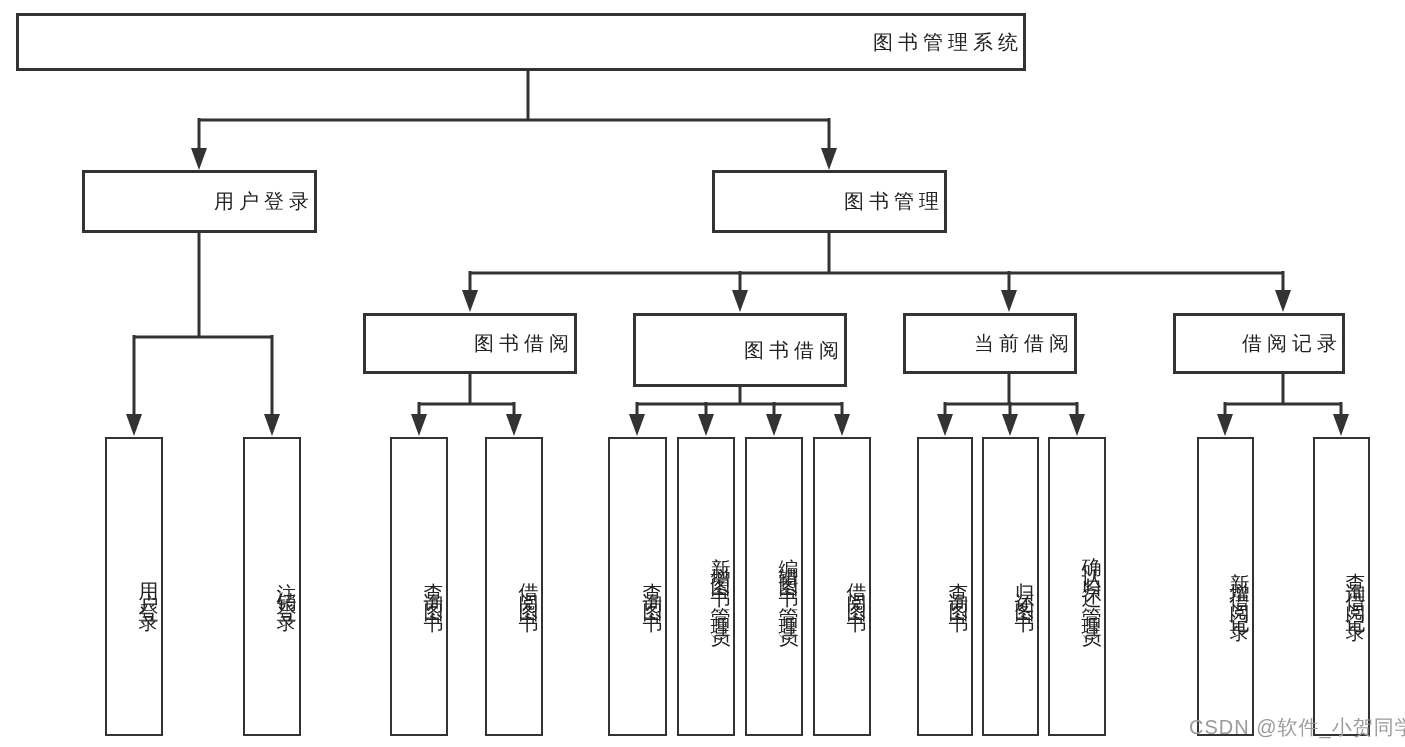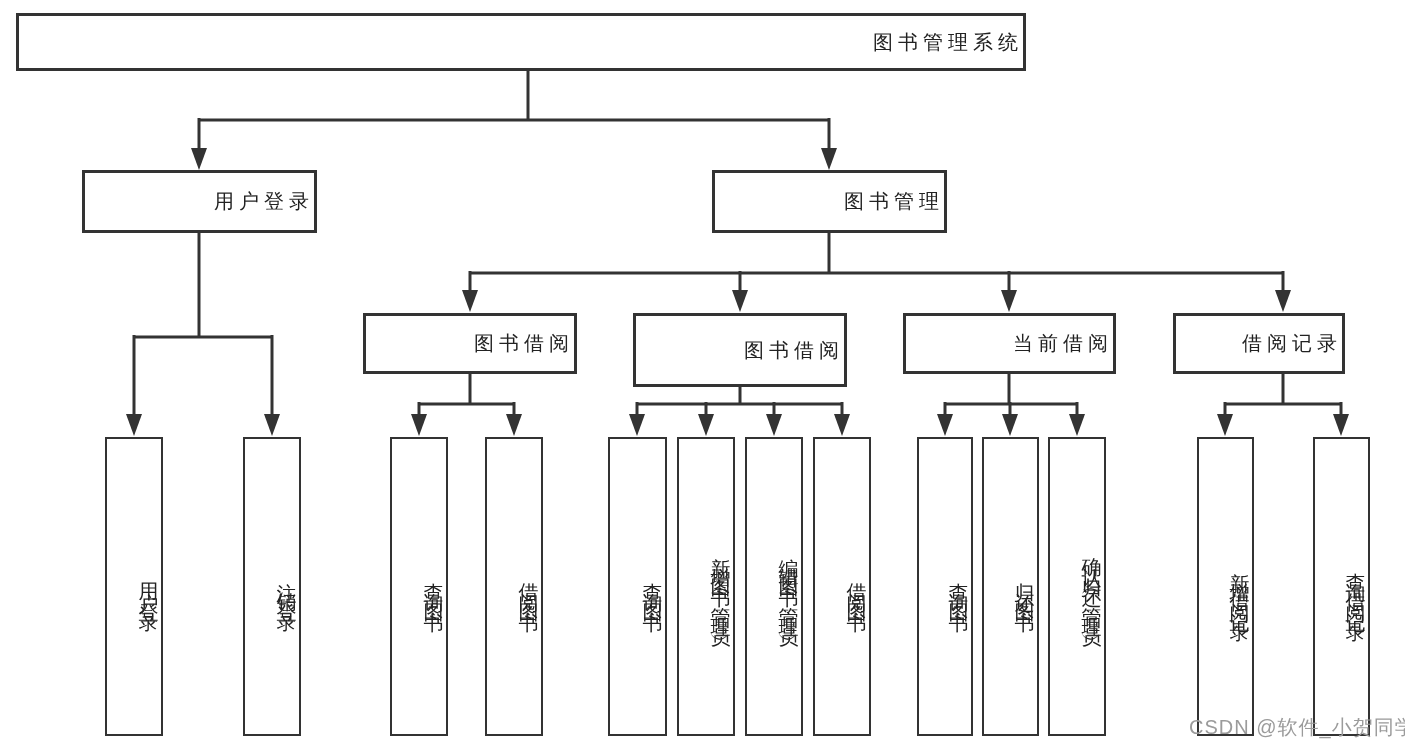--- a/index.html
+++ b/index.html
@@ -133,21 +133,21 @@
   <div class="node h" style="left:712px;top:170px;width:235px;height:63px">
     <span class="htext">图书管理</span>
   </div>
 
   <div class="node h" style="left:363px;top:313px;width:214px;height:61px">
     <span class="htext">图书借阅</span>
   </div>
   <div class="node h" style="left:633px;top:313px;width:214px;height:74px">
     <span class="htext">图书借阅</span>
   </div>
-  <div class="node h" style="left:903px;top:313px;width:213px;height:61px">
+  <div class="node h" style="left:903px;top:313px;width:174px;height:61px">
     <span class="htext">当前借阅</span>
   </div>
   <div class="node h" style="left:1173px;top:313px;width:172px;height:61px">
     <span class="htext">借阅记录</span>
   </div>
 
   <div class="node v" style="left:105px;top:437px;width:58px;height:299px">
     <span class="vtext">用户登录</span>
   </div>
   <div class="node v" style="left:243px;top:437px;width:58px;height:299px">

